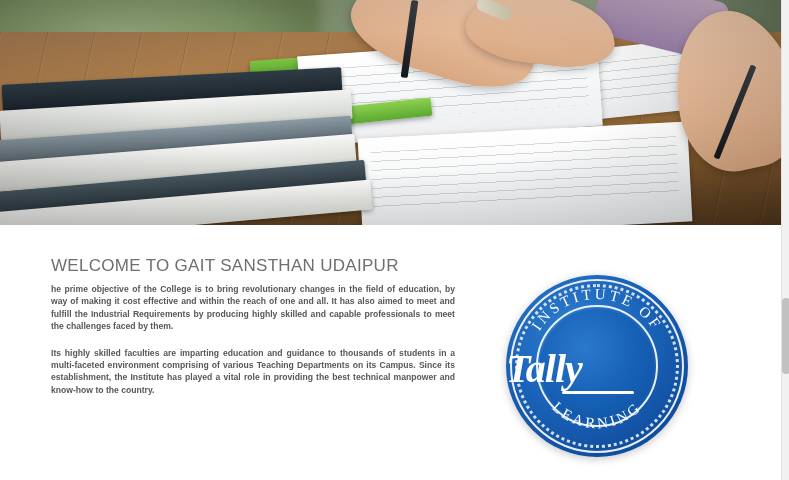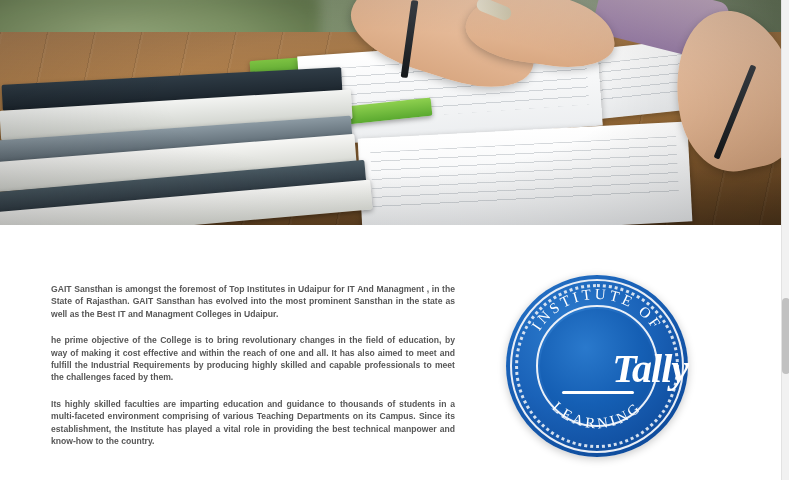--- a/index.html
+++ b/index.html
@@ -226,21 +226,21 @@
     fill: #ffffff;
     font-family: "Liberation Serif", serif;
     font-size: 15px;
     letter-spacing: 3.2px;
   }
   .tally-word {
     position: absolute;
     left: 0;
     top: 70px;
     width: 182px;
-    text-align: right;
+    text-align: left;
     color: #ffffff;
     font-family: "Liberation Serif", serif;
     font-style: italic;
     font-size: 40px;
     font-weight: bold;
     letter-spacing: -1px;
   }
   .tally-underline {
     position: absolute;
     left: 56px;
@@ -306,23 +306,23 @@
     <div class="arm arm-3"></div>
     <div class="bracelet"></div>
     <div class="pen pen-1"></div>
     <div class="pen pen-2"></div>
 
     <div class="hero-vignette"></div>
   </div>
 
   <div class="content">
 
+    <div class="heading">WELCOME TO GAIT SANSTHAN UDAIPUR</div>
 
     <div class="body-col">
-      <p>GAIT Sansthan is amongst the foremost of Top Institutes in Udaipur for IT And Managment , in the State of Rajasthan. GAIT Sansthan has evolved into the most prominent Sansthan in the state as well as the Best IT and Managment Colleges in Udaipur.</p>
       <p>he prime objective of the College is to bring revolutionary changes in the field of education, by way of making it cost effective and within the reach of one and all. It has also aimed to meet and fulfill the Industrial Requirements by producing highly skilled and capable professionals to meet the challenges faced by them.</p>
       <p>Its highly skilled faculties are imparting education and guidance to thousands of students in a multi-faceted environment comprising of various Teaching Departments on its Campus. Since its establishment, the Institute has played a vital role in providing the best technical manpower and know-how to the country.</p>
     </div>
 
     <div class="seal-wrap">
       <div class="seal"></div>
       <div class="seal-ring-outer"></div>
       <div class="seal-ring-dots"></div>
       <div class="seal-ring-inner"></div>
       <div class="seal-core"></div>

